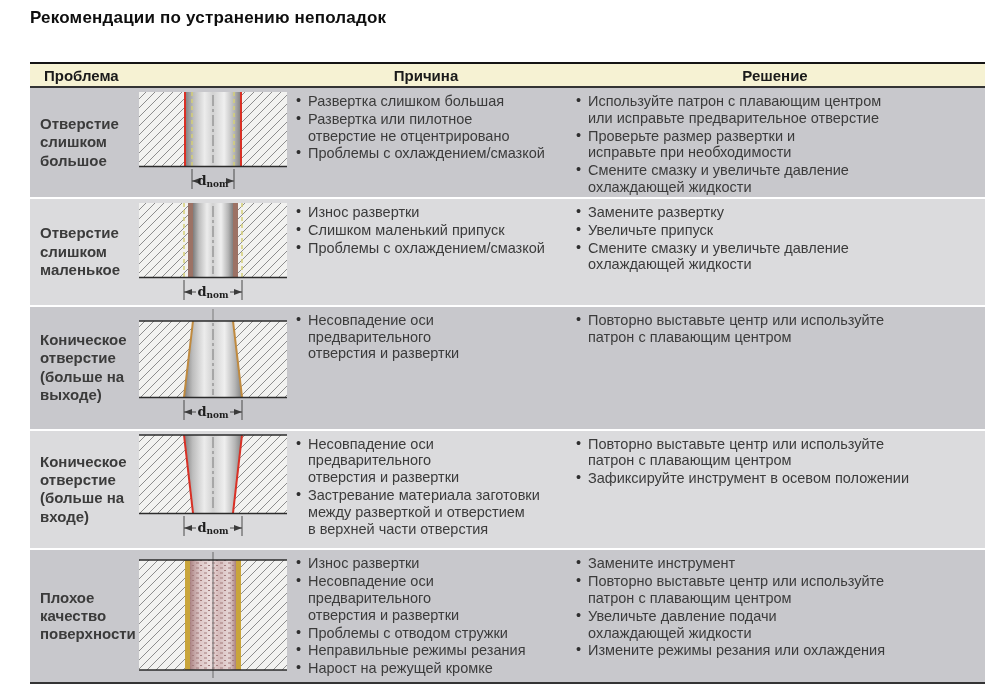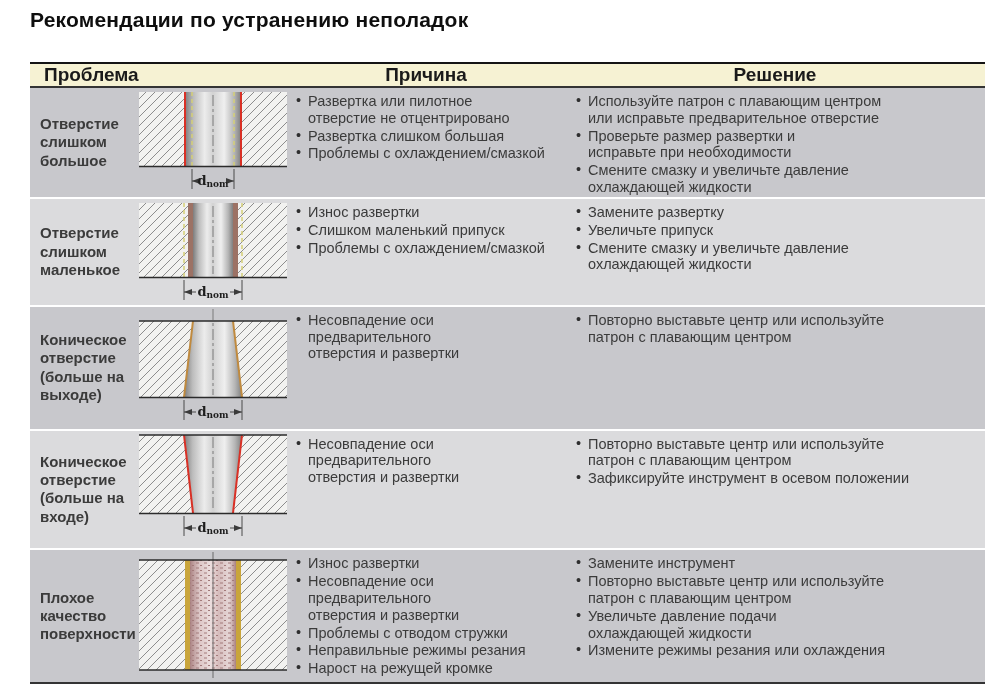--- a/index.html
+++ b/index.html
@@ -2,32 +2,32 @@
 <html lang="ru" style="--header-bg: #f6f2d3; --row-dark: #c8c8cc; --row-light: #dbdbdd; --text: #3b3b3b; --border-dark: #343434; --edge-red: #d93025; --edge-brown: #9c7265; --edge-tan: #c08a3e; --edge-gold: #c9a53b; --dash-yellow: #d5d077;"><head>
 <meta charset="utf-8">
 <style>
   html,body{margin:0;padding:0;}
   body{
     width:990px;height:697px;overflow:hidden;background:#ffffff;
     font-family:"Liberation Sans",sans-serif;color:var(--text,#3b3b3b);
     position:relative;
   }
   .page-title{
-    margin:8px 0 0 30px;font-size:21px;font-weight:bold;color:#0e0e0e;
+    margin:8px 0 0 30px;font-size:17px;font-weight:bold;color:#0e0e0e;
     letter-spacing:.2px;
   }
   .trouble-table{
     position:absolute;left:30px;top:62px;width:955px;
     border-bottom:2px solid var(--border-dark,#343434);
   }
   .thead{
     display:grid;grid-template-columns:257px 278px 420px;
     background:var(--header-bg,#f6f2d3);
     border-top:2px solid #141414;border-bottom:2px solid var(--border-dark,#343434);
-    height:22px;align-items:center;font-size:19px;font-weight:600;color:#1a1a1a;
+    height:22px;align-items:center;font-size:15px;font-weight:600;color:#1a1a1a;
   }
   .th-problem{padding-left:14px;}
   .th-center{text-align:center;}
   .row{
     display:grid;grid-template-columns:257px 278px 420px;
   }
   .row + .row{border-top:2px solid #ffffff;}
   .row:first-of-type{border-top:2px solid #ffffff;}
   .row-dark{background:var(--row-dark,#c8c8cc);}
   .row-light{background:var(--row-light,#dbdbdd);}
@@ -128,23 +128,23 @@
           <line x1="53" y1="91" x2="60" y2="91" class="thin"></line>
           <line x1="88" y1="91" x2="95" y2="91" class="thin"></line>
           <polygon points="53,91 61,88 61,94" class="arrow"></polygon>
           <polygon points="95,91 87,88 87,94" class="arrow"></polygon>
           <text x="74" y="95" text-anchor="middle" class="dimtext"><tspan>d</tspan><tspan class="sub" dy="2">nom</tspan></text>
         </svg>
       </div>
     </div>
     <div class="cell cell-causes">
         <ul class="blist">
+          <li>Развертка слишком большая</li>
           <li>Развертка или пилотное
 отверстие не отцентрировано</li>
-          <li>Развертка слишком большая</li>
           <li>Проблемы с охлаждением/смазкой</li>
         </ul>
       </div>
     <div class="cell cell-solutions">
         <ul class="blist">
           <li>Используйте патрон с плавающим центром
 или исправьте предварительное отверстие</li>
           <li>Проверьте размер развертки и
 исправьте при необходимости</li>
           <li>Смените смазку и увеличьте давление
@@ -258,20 +258,23 @@
           <polygon points="103,95 95,92 95,98" class="arrow"></polygon>
           <text x="74" y="99" text-anchor="middle" class="dimtext"><tspan>d</tspan><tspan class="sub" dy="2">nom</tspan></text>
         </svg>
       </div>
     </div>
     <div class="cell cell-causes">
         <ul class="blist">
           <li>Несовпадение оси
 предварительного
 отверстия и развертки</li>
+          <li>Застревание материала заготовки
+между разверткой и отверстием
+в верхней части отверстия</li>
         </ul>
       </div>
     <div class="cell cell-solutions">
         <ul class="blist">
           <li>Повторно выставьте центр или используйте
 патрон с плавающим центром</li>
           <li>Зафиксируйте инструмент в осевом положении</li>
         </ul>
       </div>
   </div>

